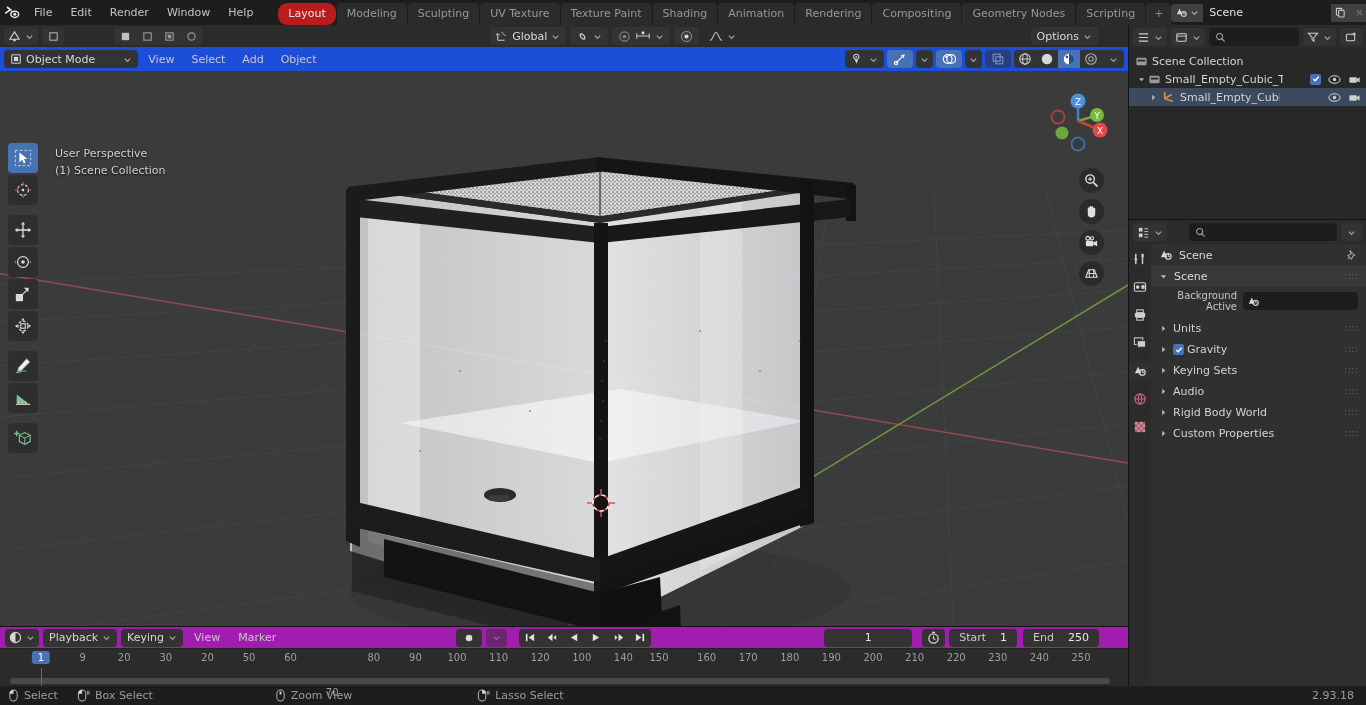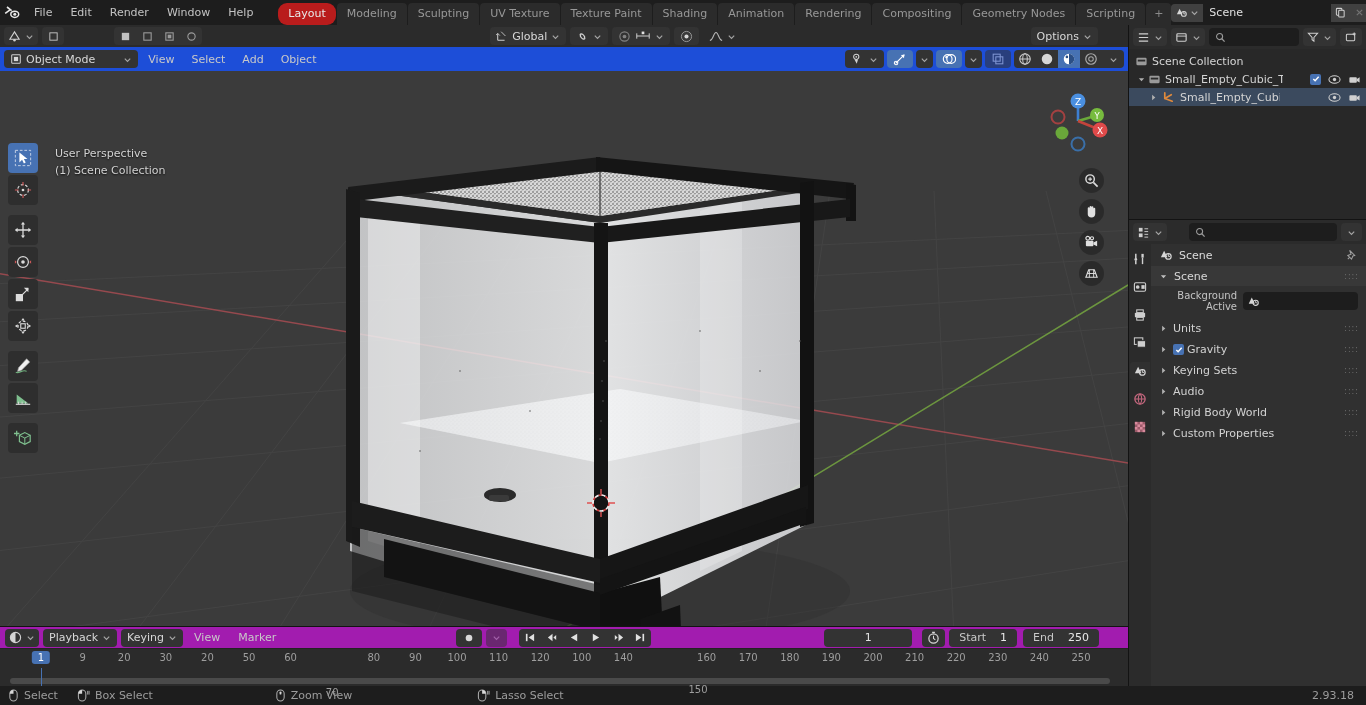--- a/index.html
+++ b/index.html
@@ -740,21 +740,21 @@
             <div class="tl-tick" style="left: 249px;">50</div>
             <div class="tl-tick" style="left: 290.6px;">60</div>
             <div class="tl-tick" style="left: 332.2px; margin-top: 35px;">70</div>
             <div class="tl-tick" style="left: 373.8px;">80</div>
             <div class="tl-tick" style="left: 415.4px;">90</div>
             <div class="tl-tick" style="left: 457px;">100</div>
             <div class="tl-tick" style="left: 498.6px;">110</div>
             <div class="tl-tick" style="left: 540.2px;">120</div>
             <div class="tl-tick" style="left: 581.8px;">100</div>
             <div class="tl-tick" style="left: 623.4px;">140</div>
-            <div class="tl-tick" style="left: 698px; margin-top: 32px;">150</div>
+            <div class="tl-tick" style="left: 659px;">150</div>
             <div class="tl-tick" style="left: 706.6px;">160</div>
             <div class="tl-tick" style="left: 748.2px;">170</div>
             <div class="tl-tick" style="left: 789.8px;">180</div>
             <div class="tl-tick" style="left: 831.4px;">190</div>
             <div class="tl-tick" style="left: 873px;">200</div>
             <div class="tl-tick" style="left: 914.6px;">210</div>
             <div class="tl-tick" style="left: 956.2px;">220</div>
             <div class="tl-tick" style="left: 997.8px;">230</div>
             <div class="tl-tick" style="left: 1039.4px;">240</div>
             <div class="tl-tick" style="left: 1081px;">250</div>

